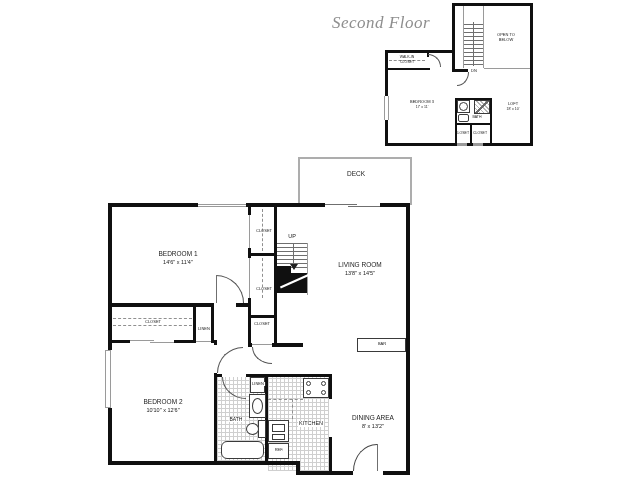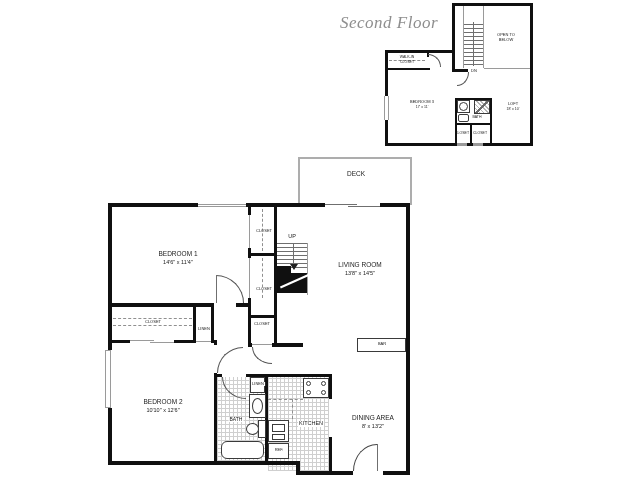--- a/index.html
+++ b/index.html
@@ -27,21 +27,21 @@
         linear-gradient(135deg,transparent 46%,#6a6a6a 46% 54%,transparent 54%),
         repeating-linear-gradient(45deg,#b5b5b5 0 1px,transparent 1px 3px);}
   .tri-down{position:absolute;width:0;height:0;border-left:4px solid transparent;
         border-right:4px solid transparent;border-top:6px solid #222;}
 </style>
 </head>
 <body>
 
 <div id="canvas">
 
-  <span class="title" style="left:340px;top:13px;">Second Floor</span>
+  <span class="title" style="left:332px;top:13px;">Second Floor</span>
 
   <i class="w" style="left:452px;top:3px;width:81px;height:3px"></i>
   <i class="w" style="left:530px;top:3px;width:3px;height:143px"></i>
   <i class="w" style="left:452px;top:3px;width:3px;height:69px"></i>
   <i class="w" style="left:452px;top:69px;width:16px;height:3px"></i>
   <i class="w" style="left:385px;top:50px;width:3px;height:96px"></i>
   <i class="w" style="left:385px;top:50px;width:70px;height:3px"></i>
   <i class="w" style="left:385px;top:143px;width:148px;height:3px"></i>
   <i class="w" style="left:385px;top:68px;width:45px;height:2px"></i>
   <i class="w" style="left:427px;top:50px;width:2px;height:7px"></i>

